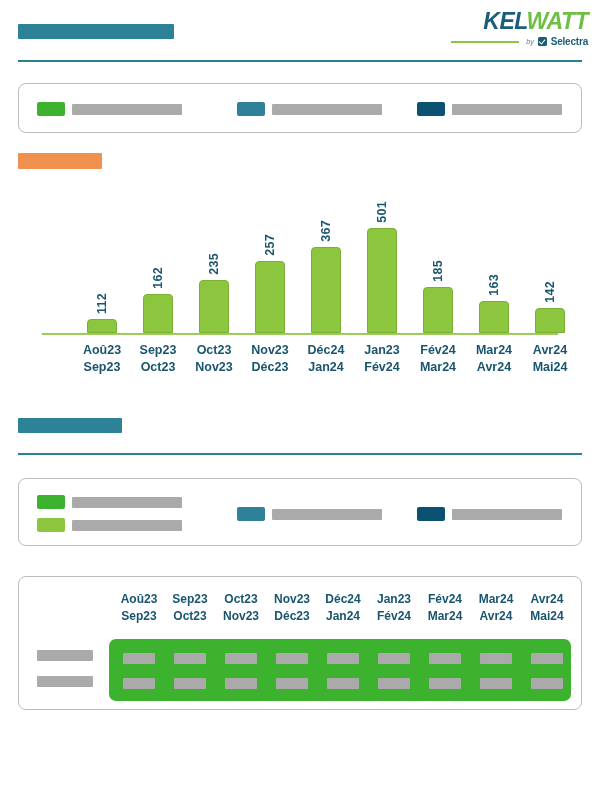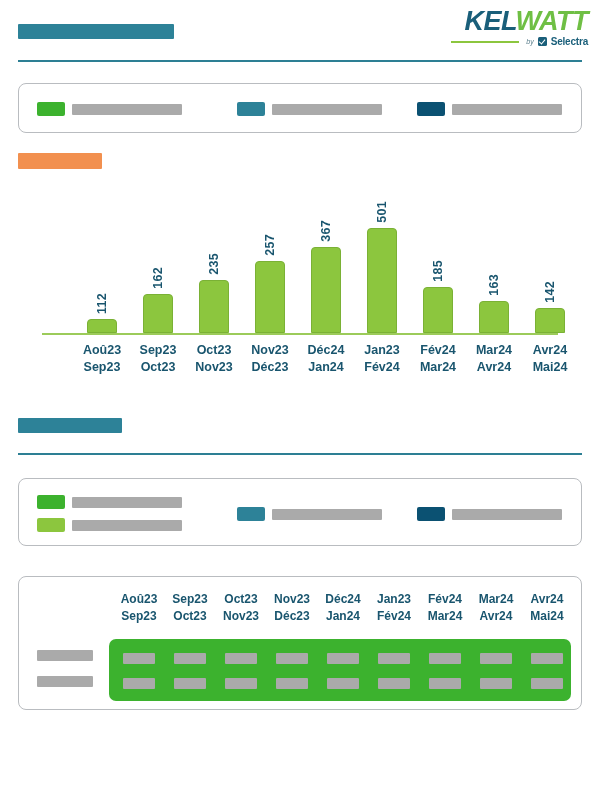--- a/index.html
+++ b/index.html
@@ -20,21 +20,21 @@
     position: absolute;
     top: 8px;
     right: 12px;
     width: 150px;
     height: 38px;
   }
   #logo-wordmark {
     font-family: "Liberation Sans", sans-serif;
     font-weight: bold;
     font-style: italic;
-    font-size: 27px;
+    font-size: 23px;
     letter-spacing: -0.5px;
     line-height: 27px;
     text-align: right;
     white-space: nowrap;
   }
   .logo-kel { color: #1a5f7a; }
   .logo-watt { color: #6fbf44; }
   #logo-subrow {
     display: flex;
     align-items: center;

